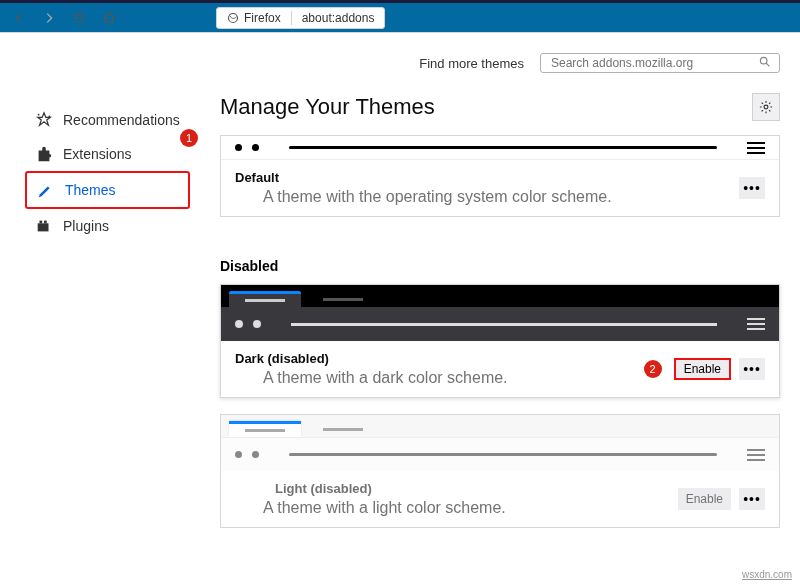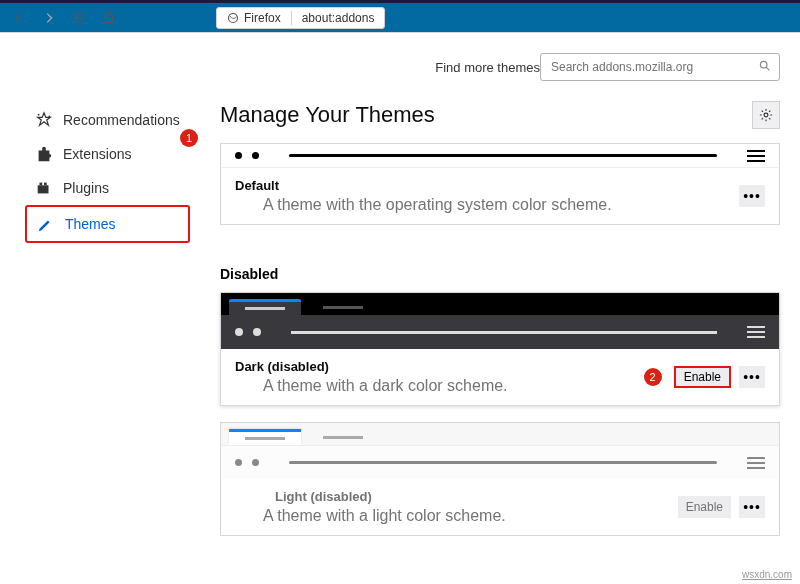--- a/index.html
+++ b/index.html
@@ -17,23 +17,23 @@
     
     .content { display: flex; height: calc(100% - 33px); }
     .spacer-col { width: 25px; }
     .sidebar { width: 165px; padding-top: 70px; }
     .side-item { display: flex; align-items: center; gap: 10px; padding: 8px 10px; font-size: 14px; color: #333; cursor: pointer; position: relative; }
     .side-item.active { border: 2px solid #e11; border-radius: 3px; color: #0060df; }
     .side-icon { width: 18px; height: 18px; display: flex; align-items: center; justify-content: center; }
     .badge1 { position: absolute; top: -8px; right: -8px; width: 18px; height: 18px; background: #d92215; color: #fff; border-radius: 50%; font-size: 11px; display: flex; align-items: center; justify-content: center; }
     
     .main { flex: 1; padding: 20px 20px 0 30px; overflow-y: hidden; }
-    .topline { display: flex; justify-content: flex-end; align-items: center; gap: 0; margin-bottom: 20px; }
+    .topline { display: flex; justify-content: flex-end; align-items: center; gap: 16px; margin-bottom: 20px; }
     .topline-label { font-size: 13px; color: #333; }
-    .search-box { width: 240px; height: 28px; border: 1px solid #b1b1b3; border-radius: 3px; padding: 0 28px 0 10px; font-size: 12px; color: #737373; display: flex; align-items: center; position: relative; }
+    .search-box { width: 240px; height: 20px; border: 1px solid #b1b1b3; border-radius: 3px; padding: 0 28px 0 10px; font-size: 12px; color: #737373; display: flex; align-items: center; position: relative; }
     .search-glass { position: absolute; right: 8px; color: #888; }
     
     .heading-row { display: flex; justify-content: space-between; align-items: center; margin-bottom: 14px; }
     .heading { font-size: 22px; font-weight: 400; color: #0c0c0d; }
     .gear-btn { width: 28px; height: 28px; border: 1px solid #d0d0d4; background: #f0f0f2; display: flex; align-items: center; justify-content: center; cursor: pointer; }
     
     .card { border: 1px solid #d7d7db; border-radius: 0; margin-bottom: 16px; }
     .preview-strip { height: 24px; background: #fff; display: flex; align-items: center; padding: 0 14px; gap: 10px; border-bottom: 1px solid #eee; position: relative; }
     .dot { width: 7px; height: 7px; border-radius: 50%; background: #000; }
     .dot.grey { background: #888; }
@@ -134,37 +134,37 @@
     </div>
     <div class="side-item" style="position:relative;">
       <span class="side-icon">
         <svg width="18" height="18" viewBox="0 0 20 20">
             <path d="M4 6h4V4a2 2 0 1 1 4 0v2h4v4a2 2 0 1 1 0 4v4H4z" fill="#333"></path>
           </svg>
       </span>
       <span>Extensions</span>
       <div class="badge1">1</div>
     </div>
+    <div class="side-item active">
+      <span class="side-icon">
+        <svg width="18" height="18" viewBox="0 0 20 20">
+            <path d="M3 15l9-9 2 2-9 9-3 1z" fill="#0060df"></path>
+          </svg>
+      </span>
+      <span>Themes</span>
+    </div>
     <div class="side-item">
       <span class="side-icon">
         <svg width="18" height="18" viewBox="0 0 20 20">
             <rect x="3" y="7" width="12" height="9" fill="#333"></rect>
             <rect x="5" y="4" width="3" height="3" fill="#333"></rect>
             <rect x="10" y="4" width="3" height="3" fill="#333"></rect>
           </svg>
       </span>
       <span>Plugins</span>
-    </div>
-    <div class="side-item active">
-      <span class="side-icon">
-        <svg width="18" height="18" viewBox="0 0 20 20">
-            <path d="M3 15l9-9 2 2-9 9-3 1z" fill="#0060df"></path>
-          </svg>
-      </span>
-      <span>Themes</span>
     </div>
   </div>
 
   <div class="main">
     <div class="topline">
       <span class="topline-label">Find more themes</span>
       <div class="search-box">
         <span>Search addons.mozilla.org</span>
         <span class="search-glass">
           <svg width="13" height="13" viewBox="0 0 16 16">

